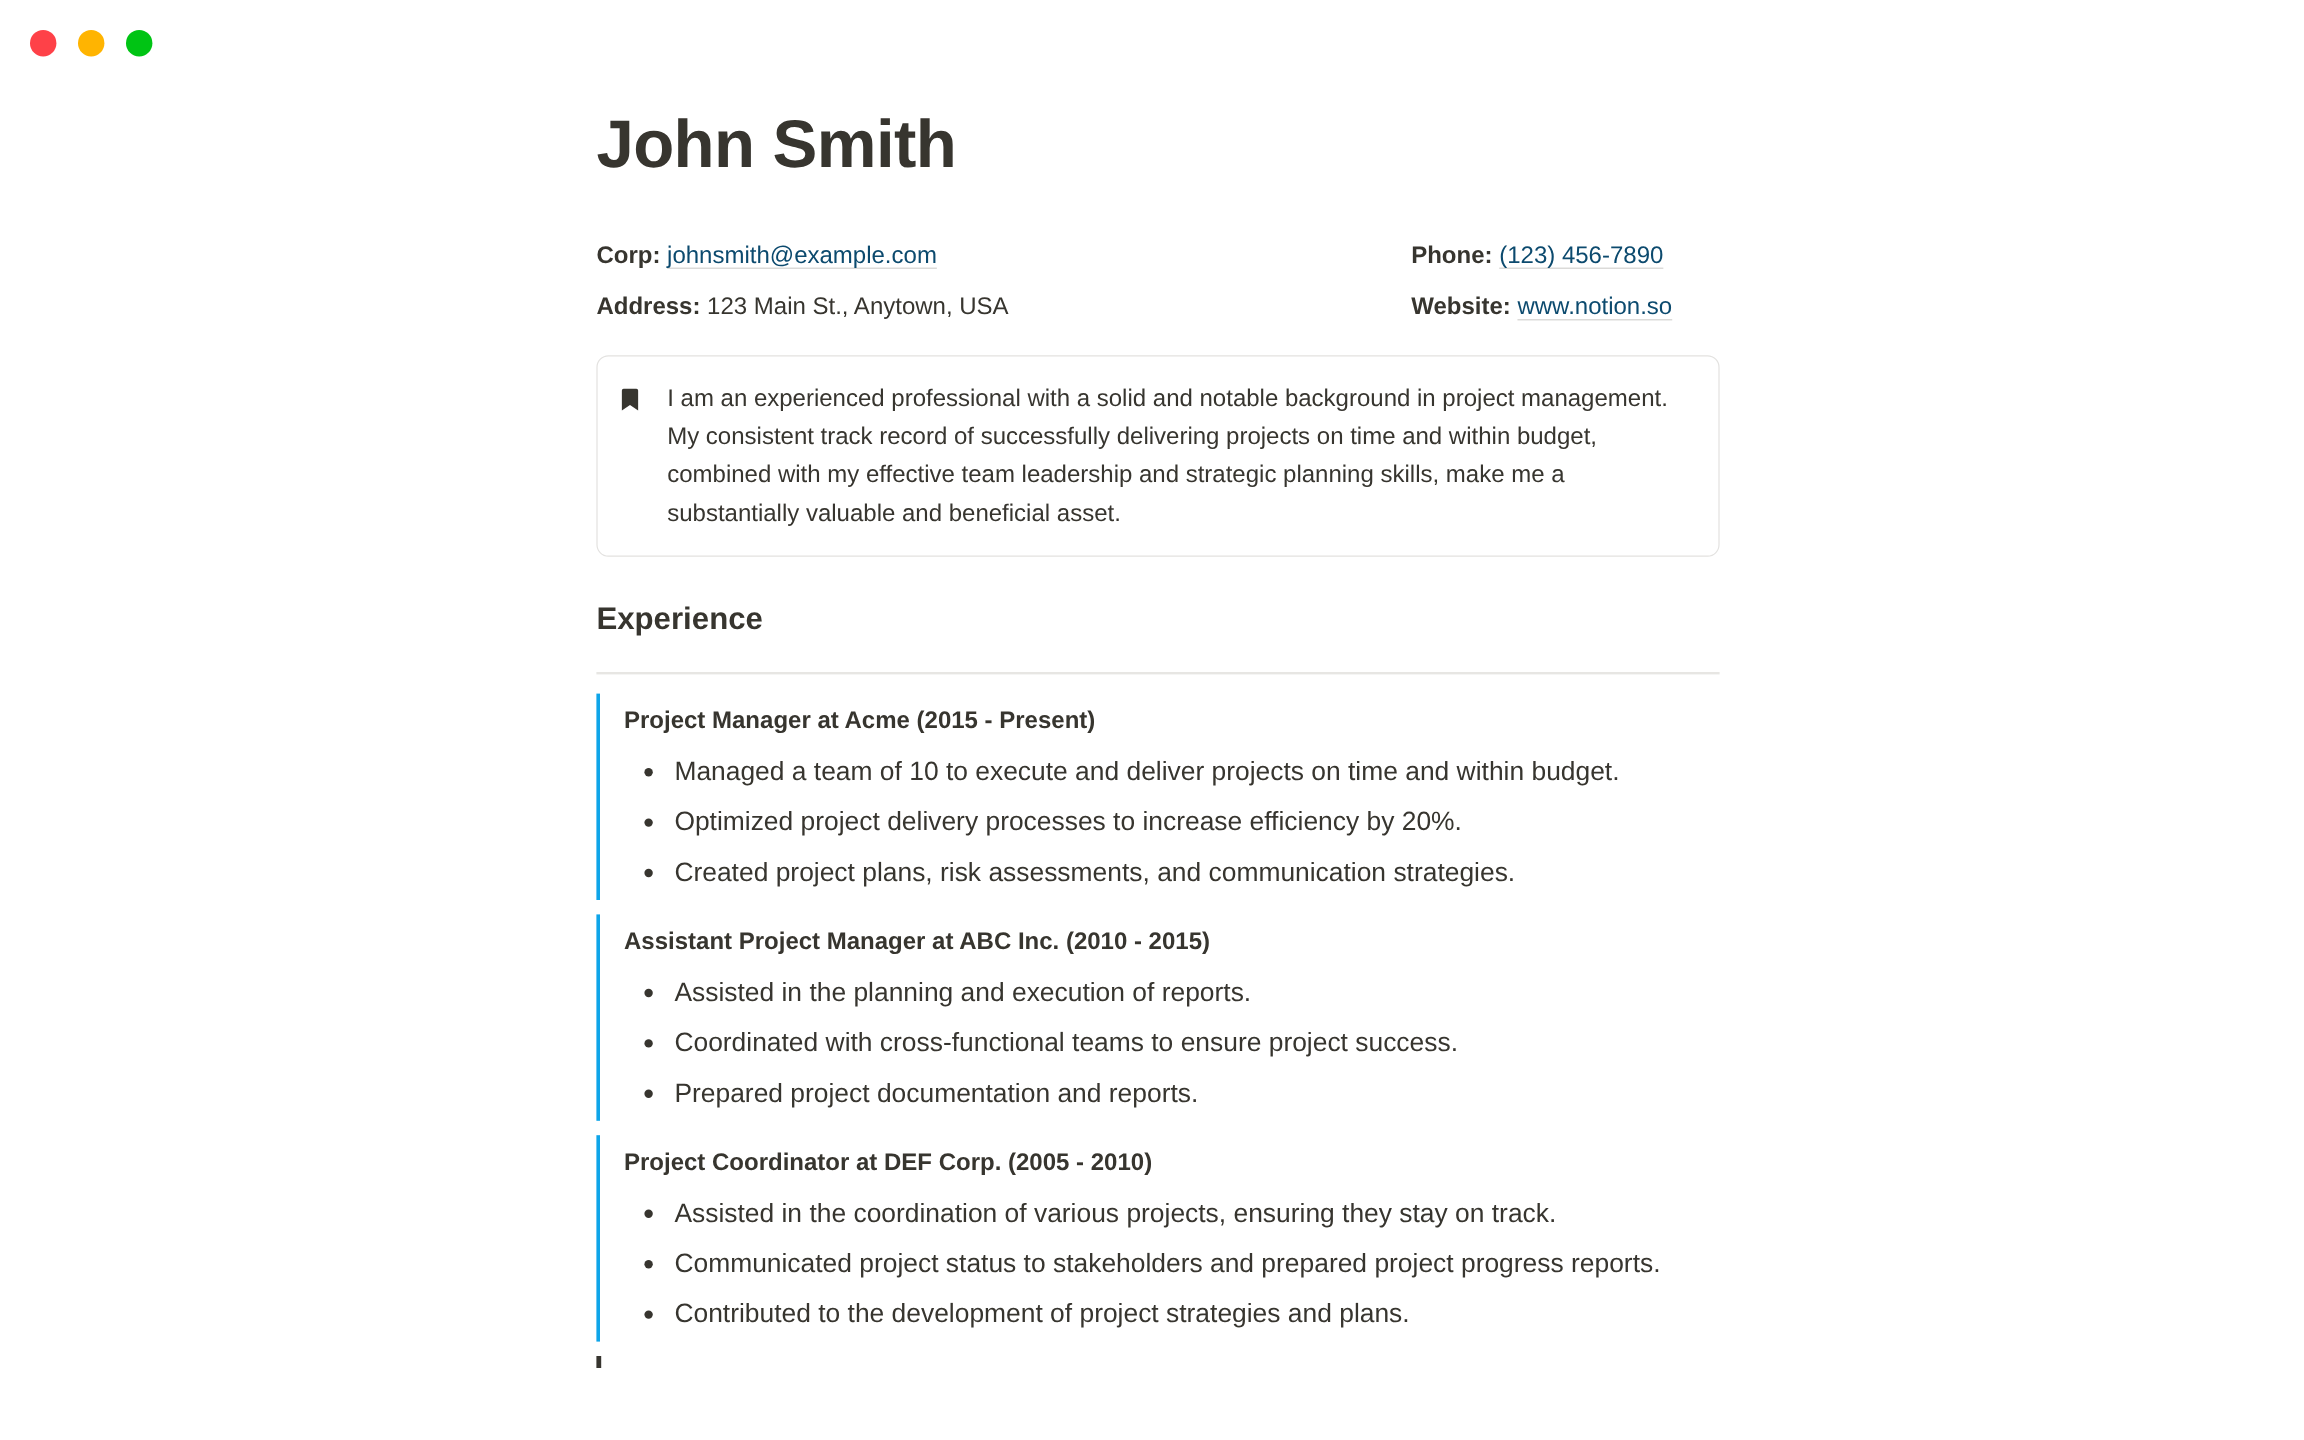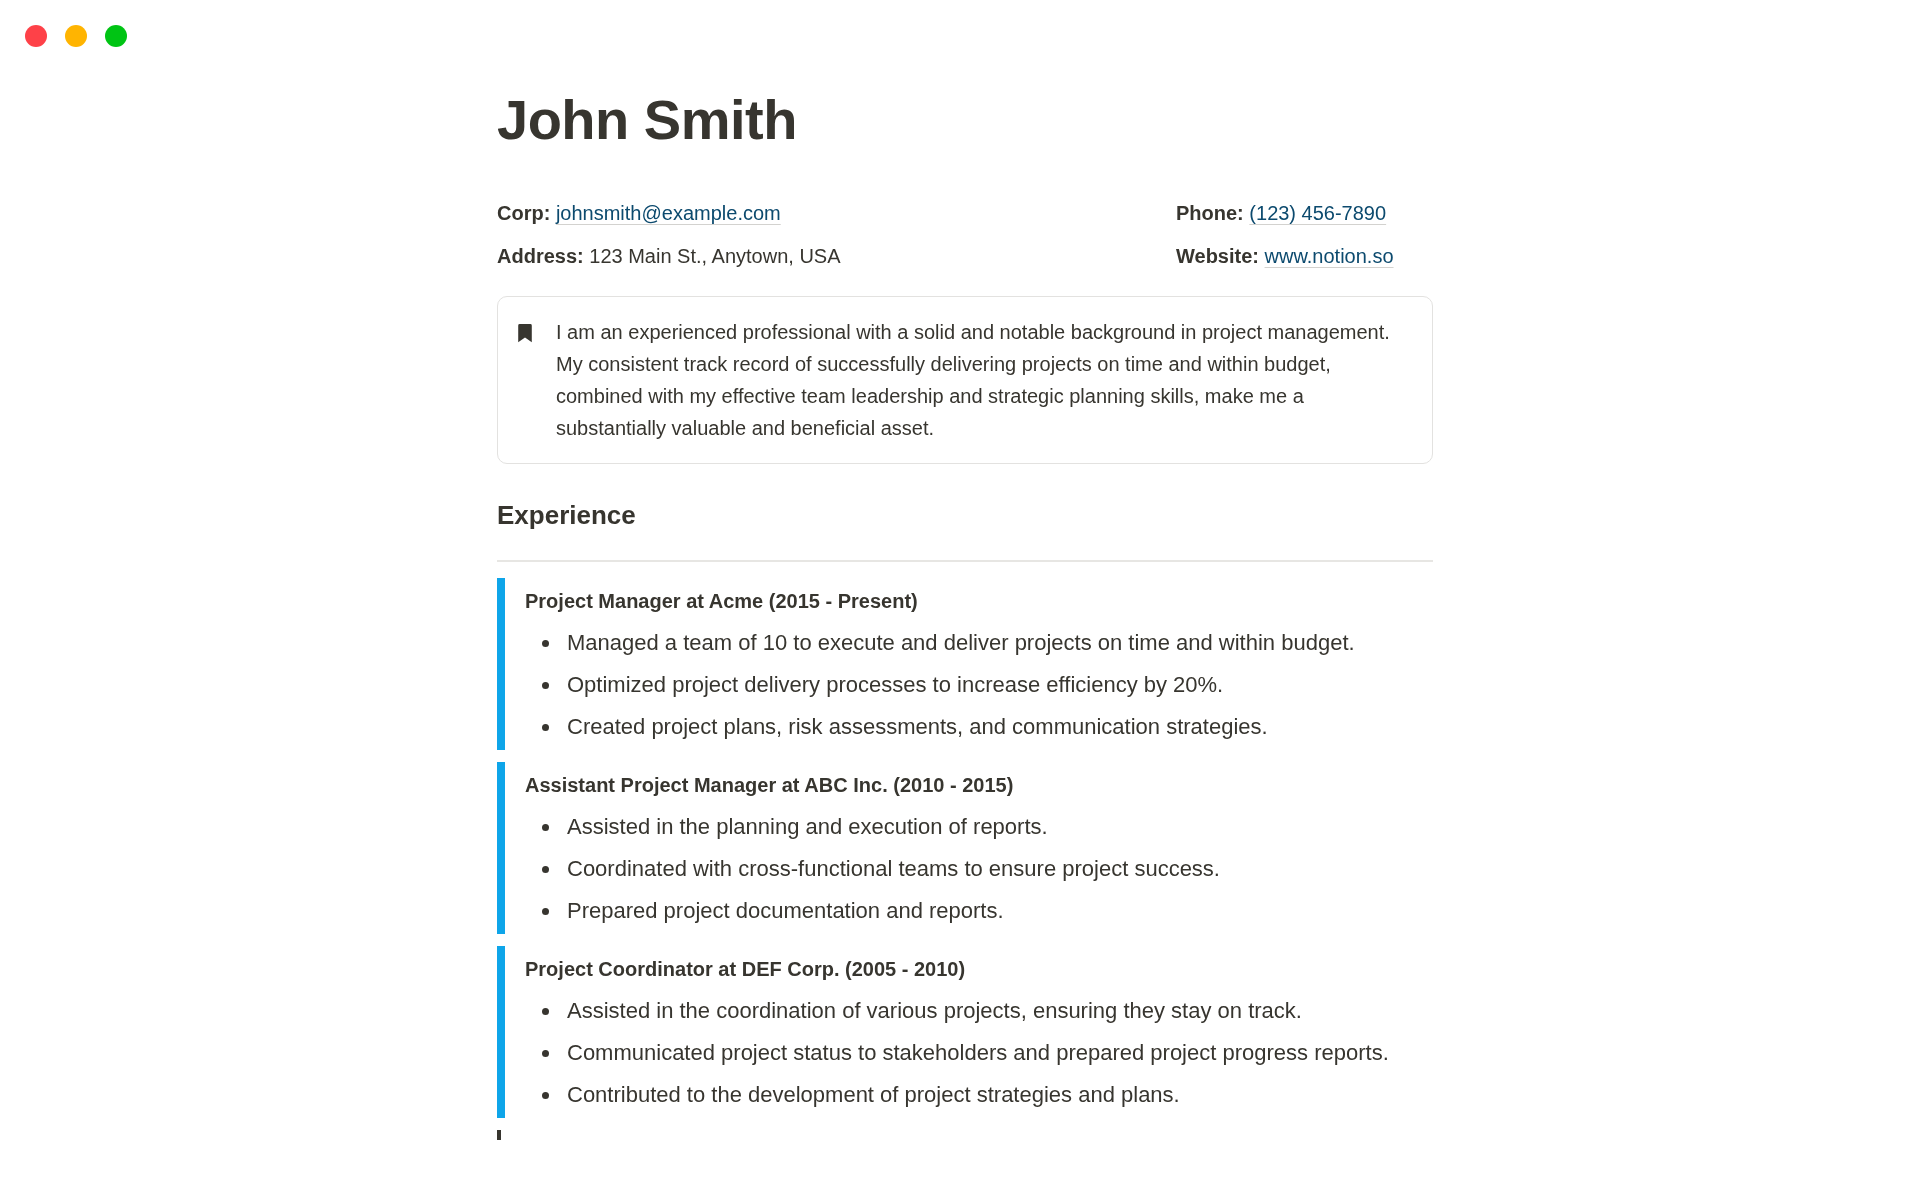--- a/index.html
+++ b/index.html
@@ -52,21 +52,21 @@
   
   .section-heading {
     margin-top:32px;
     font-size:26px; font-weight:700; line-height:38px;
   }
   .divider { margin-top:26px; height:2px; background:#e7e6e3; width:100%; }
 
   
   .entries { margin-top:16px; }
   .quote-block {
-    border-left:8px solid #0ea5e9;
+    border-left:3px solid #0ea5e9;
     padding:8px 0 8px 20px;
     margin-bottom:12px;
   }
   .entry-title { font-size:20px; font-weight:700; line-height:30px; }
   .entry-bullets { list-style:none; margin-top:12px; }
   .entry-bullets li {
     position:relative;
     font-size:22px; line-height:30px;
     padding-left:42px;
     margin-bottom:12px;

